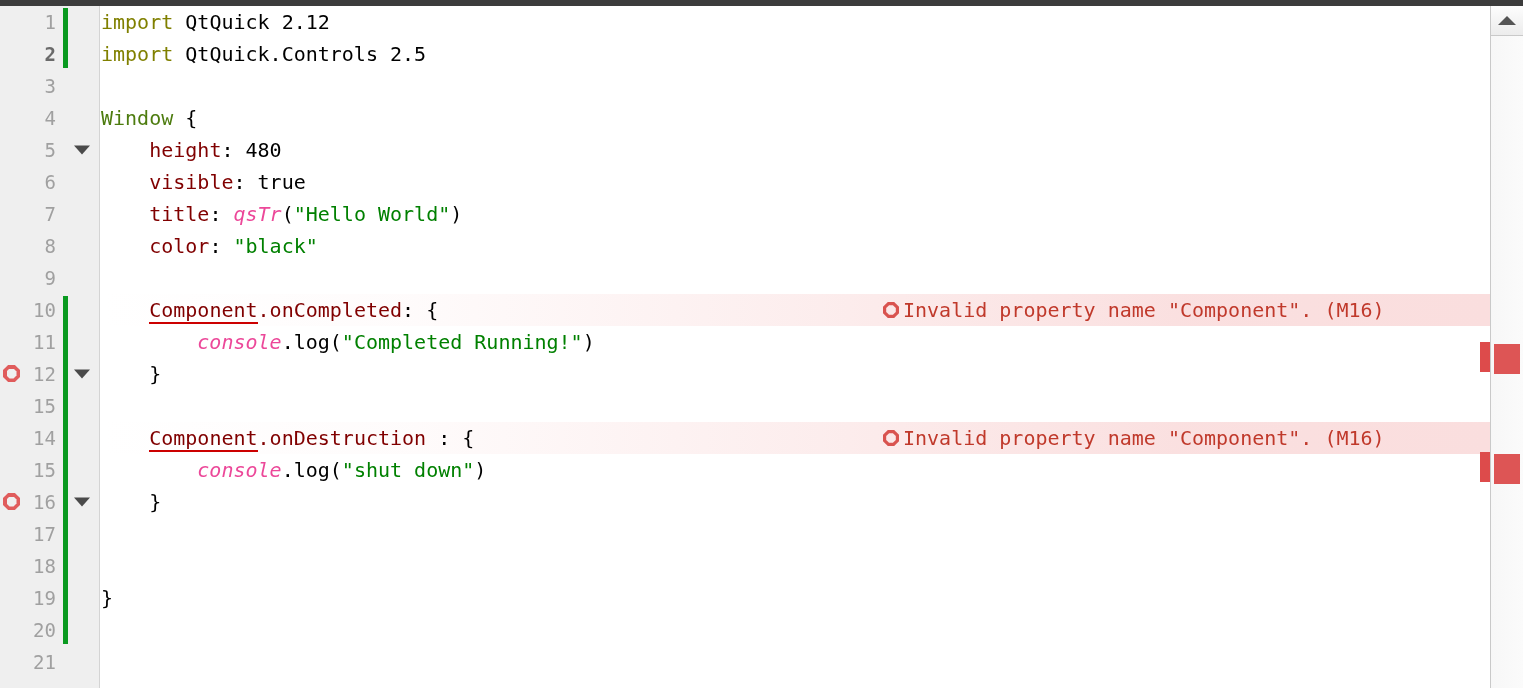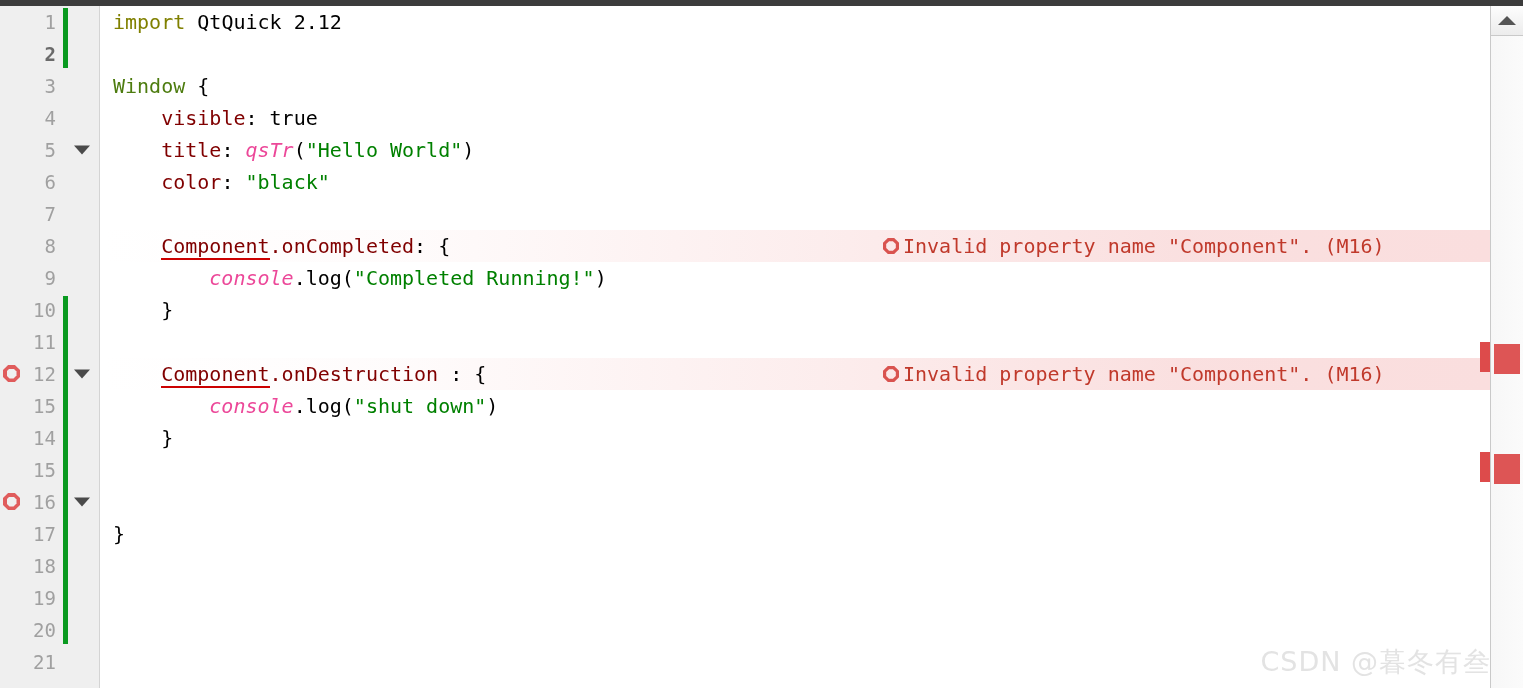--- a/index.html
+++ b/index.html
@@ -57,21 +57,21 @@
     position:absolute; left:63px; width:5px; background:#0a9a20;
   }
 
   
   .code{
     position:absolute; left:101px; top:6px; width:1389px; height:682px;
     background:#ffffff; overflow:hidden;
   }
   .crow{
     position:relative; height:32px; line-height:32px;
-    font-size:20px; white-space:pre; padding-left:12px;
+    font-size:20px; white-space:pre; padding-left:0;
     font-family:"DejaVu Sans Mono","Liberation Mono",monospace;
   }
   .crow.err-row::before{
     content:""; position:absolute; left:0; top:0; right:0; bottom:0;
     background:linear-gradient(to right, rgba(250,225,225,0) 0%, rgba(250,225,225,0.12) 22%, rgba(250,222,222,0.55) 52%, rgba(250,222,222,0.95) 78%, rgba(250,222,222,1) 100%);
     z-index:0;
   }
   .crow > *{ position:relative; z-index:1; }
 
   .kw-import{ color:#808000; }
@@ -215,22 +215,24 @@
       </div>
       <div class="gutter-row">
         <div class="lineno">21</div>
       </div>
       <div class="changebar" style="top: 2px; height: 60px;"></div>
       <div class="changebar" style="top: 290px; height: 348px;"></div>
     </div>
 
   <div class="code" id="codearea">
       <div class="crow"><span class="kw-import">import</span><span class="plain"> </span><span class="plain">QtQuick</span><span class="plain"> </span><span class="plain">2.12</span></div>
+      <div class="crow"><span class="kw-import">import</span><span class="plain"> </span><span class="plain">QtQuick.Controls</span><span class="plain"> </span><span class="plain">2.5</span></div>
       <div class="crow"></div>
       <div class="crow"><span class="type">Window</span><span class="plain"> {</span></div>
+      <div class="crow"><span class="plain">    </span><span class="prop">height</span><span class="plain">: </span><span class="plain">480</span></div>
       <div class="crow"><span class="plain">    </span><span class="prop">visible</span><span class="plain">: </span><span class="plain">true</span></div>
       <div class="crow"><span class="plain">    </span><span class="prop">title</span><span class="plain">: </span><span class="func">qsTr</span><span class="plain">(</span><span class="str">"Hello World"</span><span class="plain">)</span></div>
       <div class="crow"><span class="plain">    </span><span class="prop">color</span><span class="plain">: </span><span class="str">"black"</span></div>
       <div class="crow"></div>
       <div class="crow err-row"><span class="plain">    </span><span class="err-id">Component</span><span class="prop">.onCompleted</span><span class="plain">: {</span><div class="annot" style="left: 782px;"><div class="octa"></div><div class="atext">Invalid property name "Component". (M16)</div></div></div>
       <div class="crow"><span class="plain">        </span><span class="func">console</span><span class="plain">.log(</span><span class="str">"Completed Running!"</span><span class="plain">)</span></div>
       <div class="crow"><span class="plain">    }</span></div>
       <div class="crow"></div>
       <div class="crow err-row"><span class="plain">    </span><span class="err-id">Component</span><span class="prop">.onDestruction</span><span class="plain"> : {</span><div class="annot" style="left: 782px;"><div class="octa"></div><div class="atext">Invalid property name "Component". (M16)</div></div></div>
       <div class="crow"><span class="plain">        </span><span class="func">console</span><span class="plain">.log(</span><span class="str">"shut down"</span><span class="plain">)</span></div>
@@ -243,14 +245,13 @@
     </div>
 
   <div class="scrollbar" id="scrollbar">
     <div class="sb-up">
       <div class="tri"></div>
     </div>
   <div class="sb-mark" style="top: 338px;"></div>
       <div class="sb-mark" style="top: 448px;"></div>
     </div>
 
-  <div class="watermark">CSDN @暮冬有叁</div>
 </div>
 
 </body></html>

